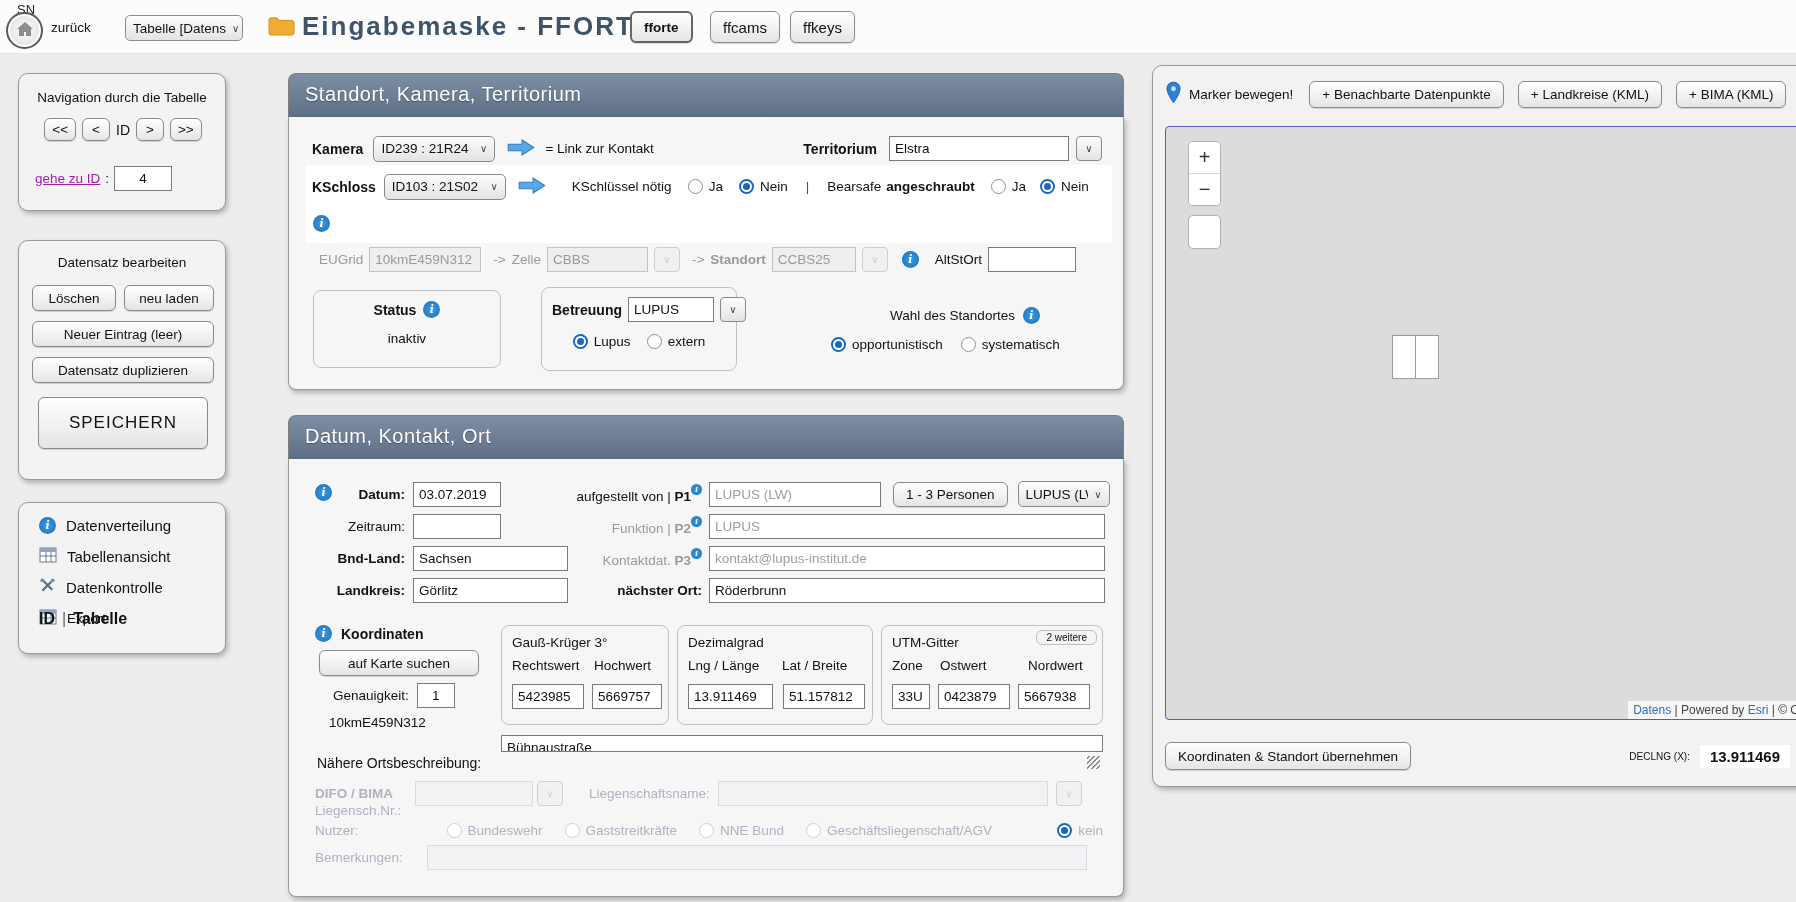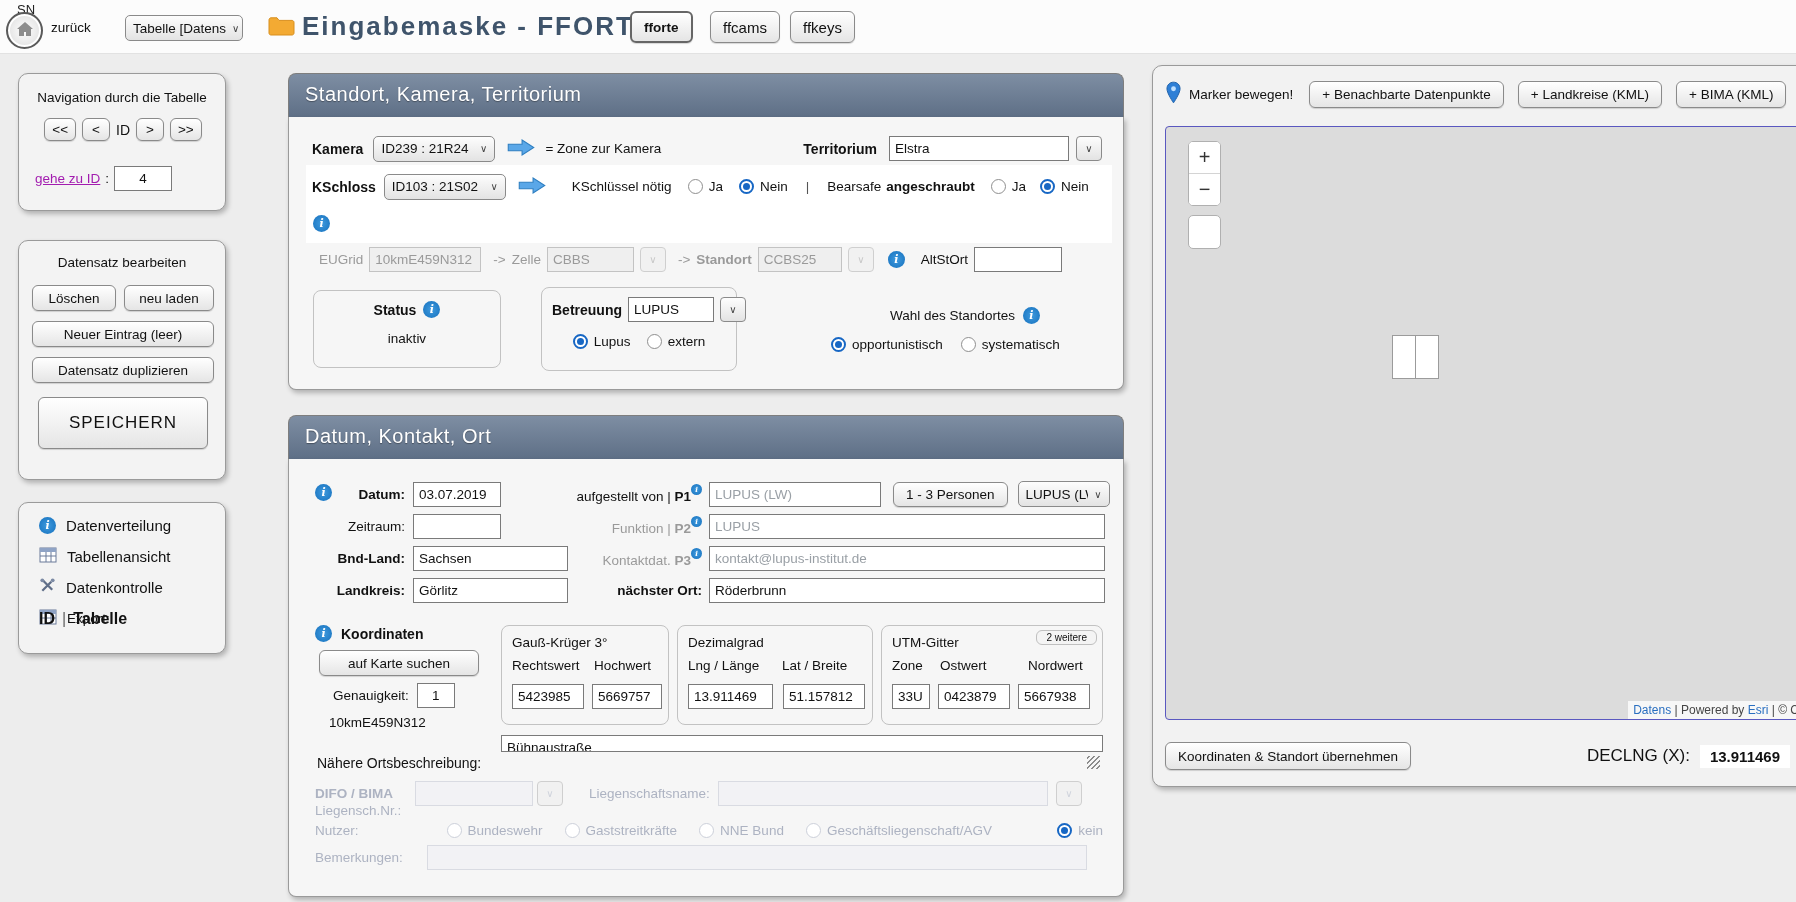--- a/index.html
+++ b/index.html
@@ -185,21 +185,21 @@
         <span class="b" style="font-size:14px;">Kamera</span>
         <span class="sel" style="width:122px; margin-left:10px;">
           <span>ID239 : 21R24</span>
           <span class="chev">∨</span>
         </span>
         <span style="margin-left:12px;">
           <svg width="28" height="17" viewBox="0 0 26 16">
               <path d="M1 5h13V1l11 7-11 7v-4H1z" fill="#5aa7e8" stroke="#2f7fc1"></path>
             </svg>
         </span>
-        <span style="margin-left:10px;">= Zone zur Kamera</span>
+        <span style="margin-left:10px;">= Link zur Kontakt</span>
         <span class="b" style="font-size:14px; margin-left:auto;">Territorium</span>
         <input class="inp" style="width: 180px; margin-left: 12px;" value="Elstra">
         <span class="selbtn" style="margin-left:7px;">
             <span class="chevc">∨</span>
           </span>
       </div>
 
       
       <div class="abs" style="left:17px; top:48px; width:806px; height:78px; background:#fff;"></div>
       <div class="row" style="left:23px; top:56px; height:27px;">
@@ -235,21 +235,21 @@
         </span>
       </div>
       <span class="info abs" style="left:24px; top:98px;"></span>
 
       
       <div class="row gray" style="left:30px; top:130px; height:25px; gap:6px;">
         <span>EUGrid</span>
         <input class="inp dis" style="width: 112px;" value="10kmE459N312">
         <span style="margin-left:6px;">-&gt;</span>
         <span>Zelle</span>
-        <input class="inp dis" style="width: 87px;" value="CBBS">
+        <input class="inp dis" style="width: 101px;" value="CBBS">
         <span class="selbtn dis">
             <span class="chevc" style="color:#c8c8c8;">∨</span>
           </span>
         <span style="margin-left:6px;">-&gt;</span>
         <span class="b">Standort</span>
         <input class="inp dis" style="width: 84px;" value="CCBS25">
         <span class="selbtn dis">
             <span class="chevc" style="color:#c8c8c8;">∨</span>
           </span>
         <span class="info" style="margin-left:8px;"></span>
@@ -481,18 +481,18 @@
       <div class="whitebox" style="left:22px; top:88px; width:33px; height:34px;"></div>
       <div class="markerbox" style="left:226px; top:208px;"></div>
       <div class="markerbox" style="left:249px; top:208px;"></div>
       <div class="attrib">
         <span class="alink">Datens</span><span> | Powered by </span><span class="alink">Esri</span><span> | © C</span>
       </div>
     </div>
 
     <div class="row" style="left:12px; top:676px; width:625px;">
       <span class="btn" style="height:28px;">Koordinaten &amp; Standort übernehmen</span>
-      <span style="margin-left:auto; font-size:17px;">DECLNG (X):</span>
+      <span style="margin-left:auto; font-size:10px;">DECLNG (X):</span>
       <span style="margin-left:10px; background:#fff; padding:3px 10px; font-size:15px; font-weight:bold;">13.911469</span>
     </div>
   </div>
 
 </div>
 
 </body></html>

